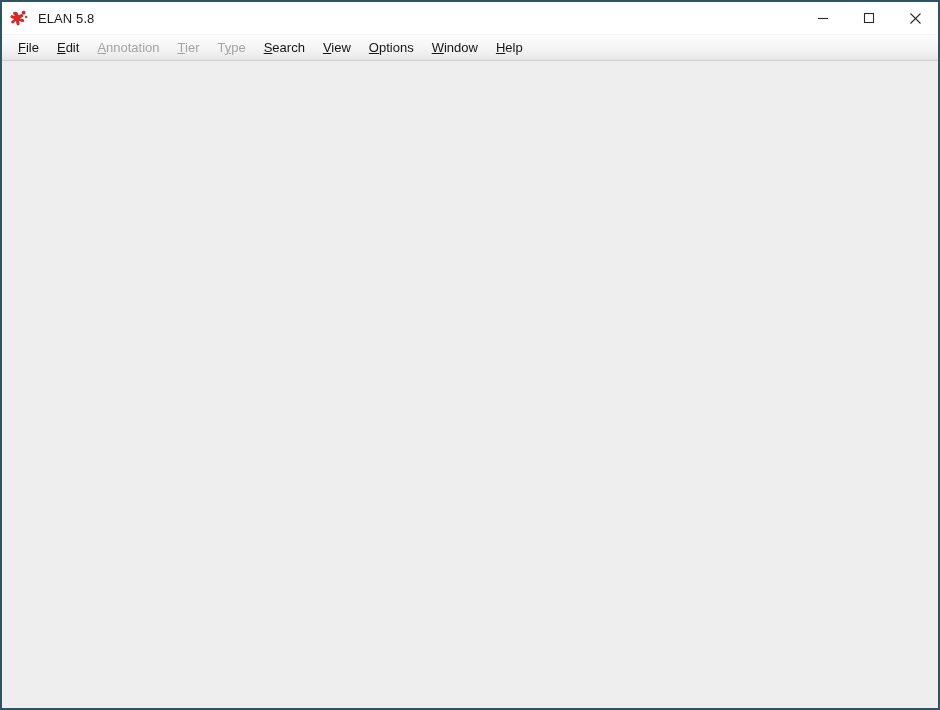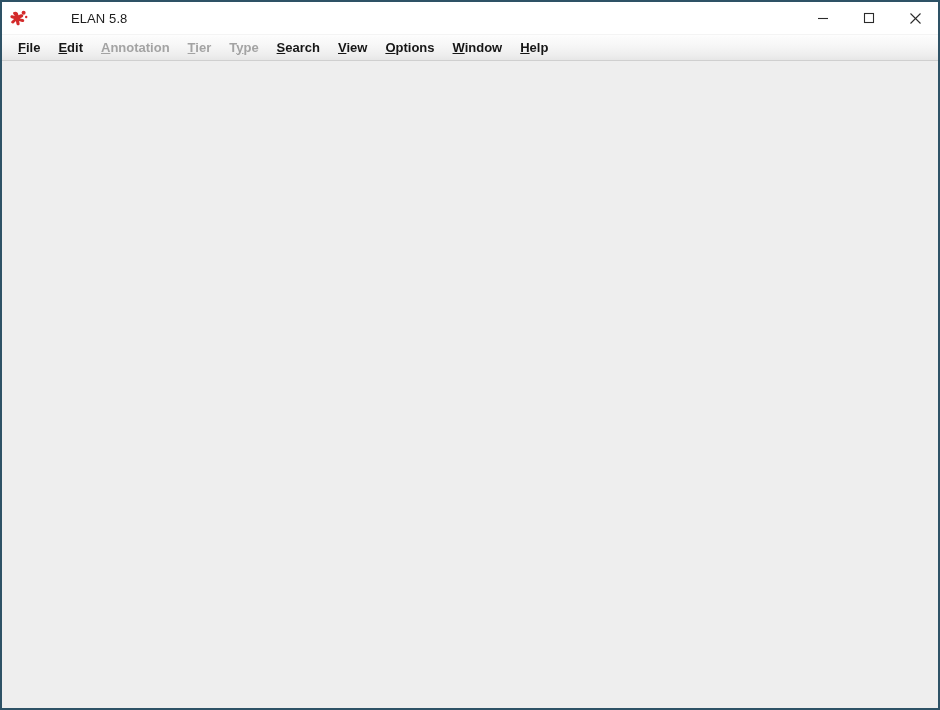--- a/index.html
+++ b/index.html
@@ -34,21 +34,20 @@
     background: #ffffff;
     display: flex;
     align-items: center;
     box-sizing: border-box;
   }
   .title-left {
     display: flex;
     align-items: center;
     padding-left: 8px;
     height: 100%;
-    gap: 33px;
   }
   .app-icon {
     width: 20px;
     height: 20px;
     display: block;
     flex: 0 0 20px;
   }
   .title-text {
     margin-left: 8px;
     font-size: 13px;
@@ -89,21 +88,20 @@
     flex: 0 0 27px;
     height: 27px;
     box-sizing: border-box;
     background: linear-gradient(to bottom, #fdfdfd 0%, #f6f6f6 45%, #ededed 82%, #e6e6e6 100%);
     border-bottom: 1px solid #cfcfcf;
     border-top: 1px solid #f4f4f4;
     display: flex;
     align-items: center;
     padding-left: 7px;
     overflow: hidden;
-    font-weight: bold;
   }
   .menu-item {
     font-size: 13px;
     color: #161616;
     padding: 3px 9px 4px 9px;
     white-space: nowrap;
     line-height: 1;
     cursor: default;
     user-select: none;
   }

